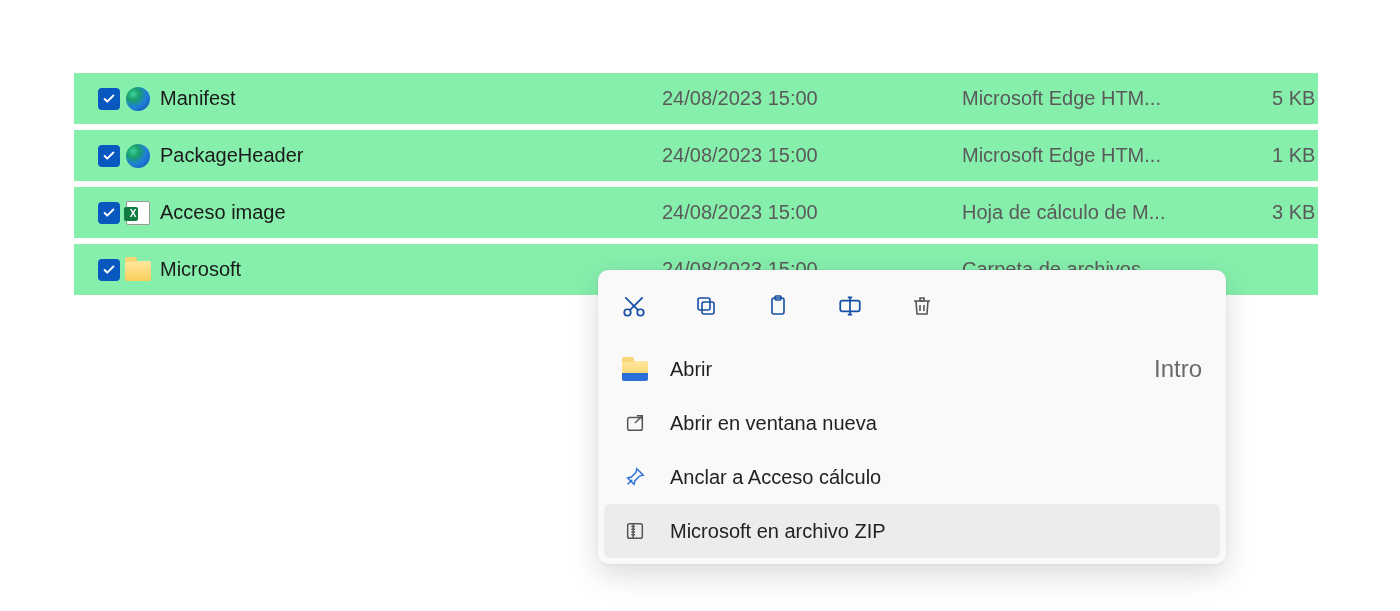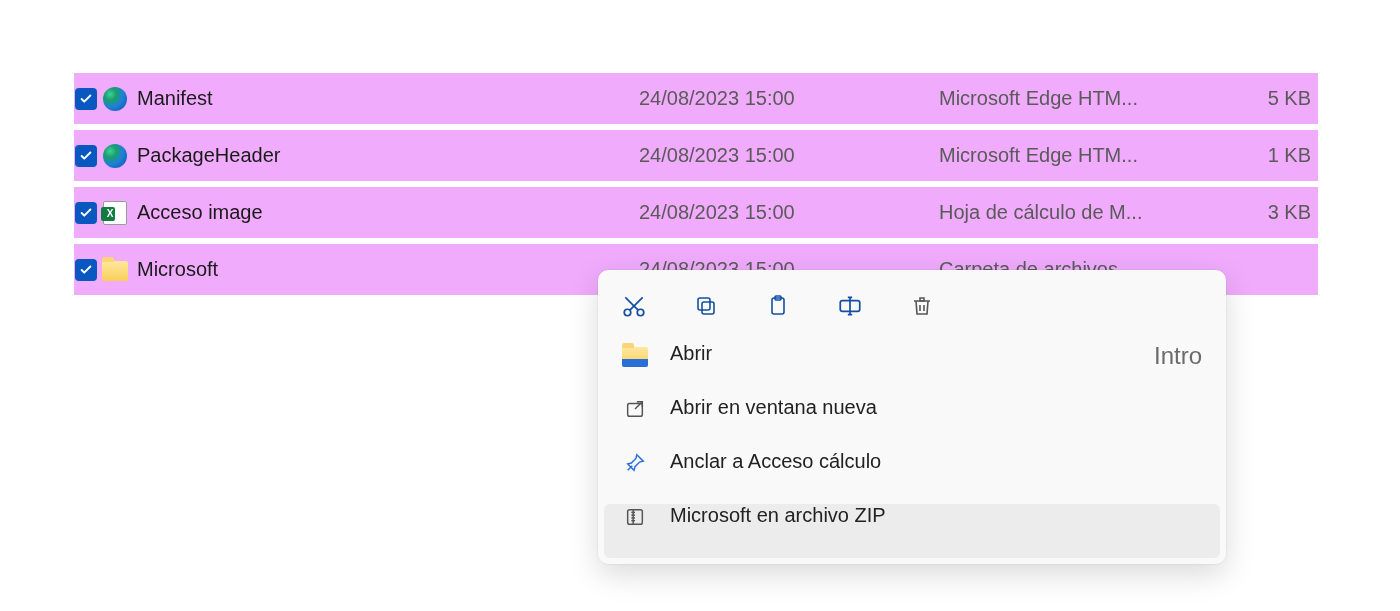--- a/index.html
+++ b/index.html
@@ -15,23 +15,23 @@
   .file-list {
     position: absolute;
     left: 74px;
     top: 73px;
     width: 1244px;
   }
   .file-row {
     display: flex;
     align-items: center;
     height: 51px;
-    background: #f0abfc;
+    background: #86efac;
     margin-bottom: 6px;
-    padding: 0 1px;
+    padding: 0 24px;
   }
   .checkbox {
     width: 22px; height: 22px;
     border-radius: 4px;
     background: #0858c0;
     display: flex;
     align-items: center;
     justify-content: center;
     flex: 0 0 auto;
     margin-right: 4px;
@@ -92,20 +92,21 @@
     gap: 44px;
     padding: 8px 16px 22px 16px;
   }
   .cm-tool {
     width: 28px; height: 28px;
     display:flex; align-items:center; justify-content:center;
     cursor: pointer;
   }
   .cm-item {
     display: flex;
+    align-items: center;
     height: 54px;
     padding: 0 18px;
     border-radius: 6px;
     cursor: pointer;
     font-size: 20px;
   }
   .cm-item.highlight { background: #ececec; }
   .cm-item-icon { width: 26px; height: 26px; flex: 0 0 auto; margin-right: 22px; display:flex; align-items:center; justify-content:center; }
   .cm-item-label { flex: 1 1 auto; color: #222; }
   .cm-item-shortcut { color: #6b6b6b; font-size: 24px; }

